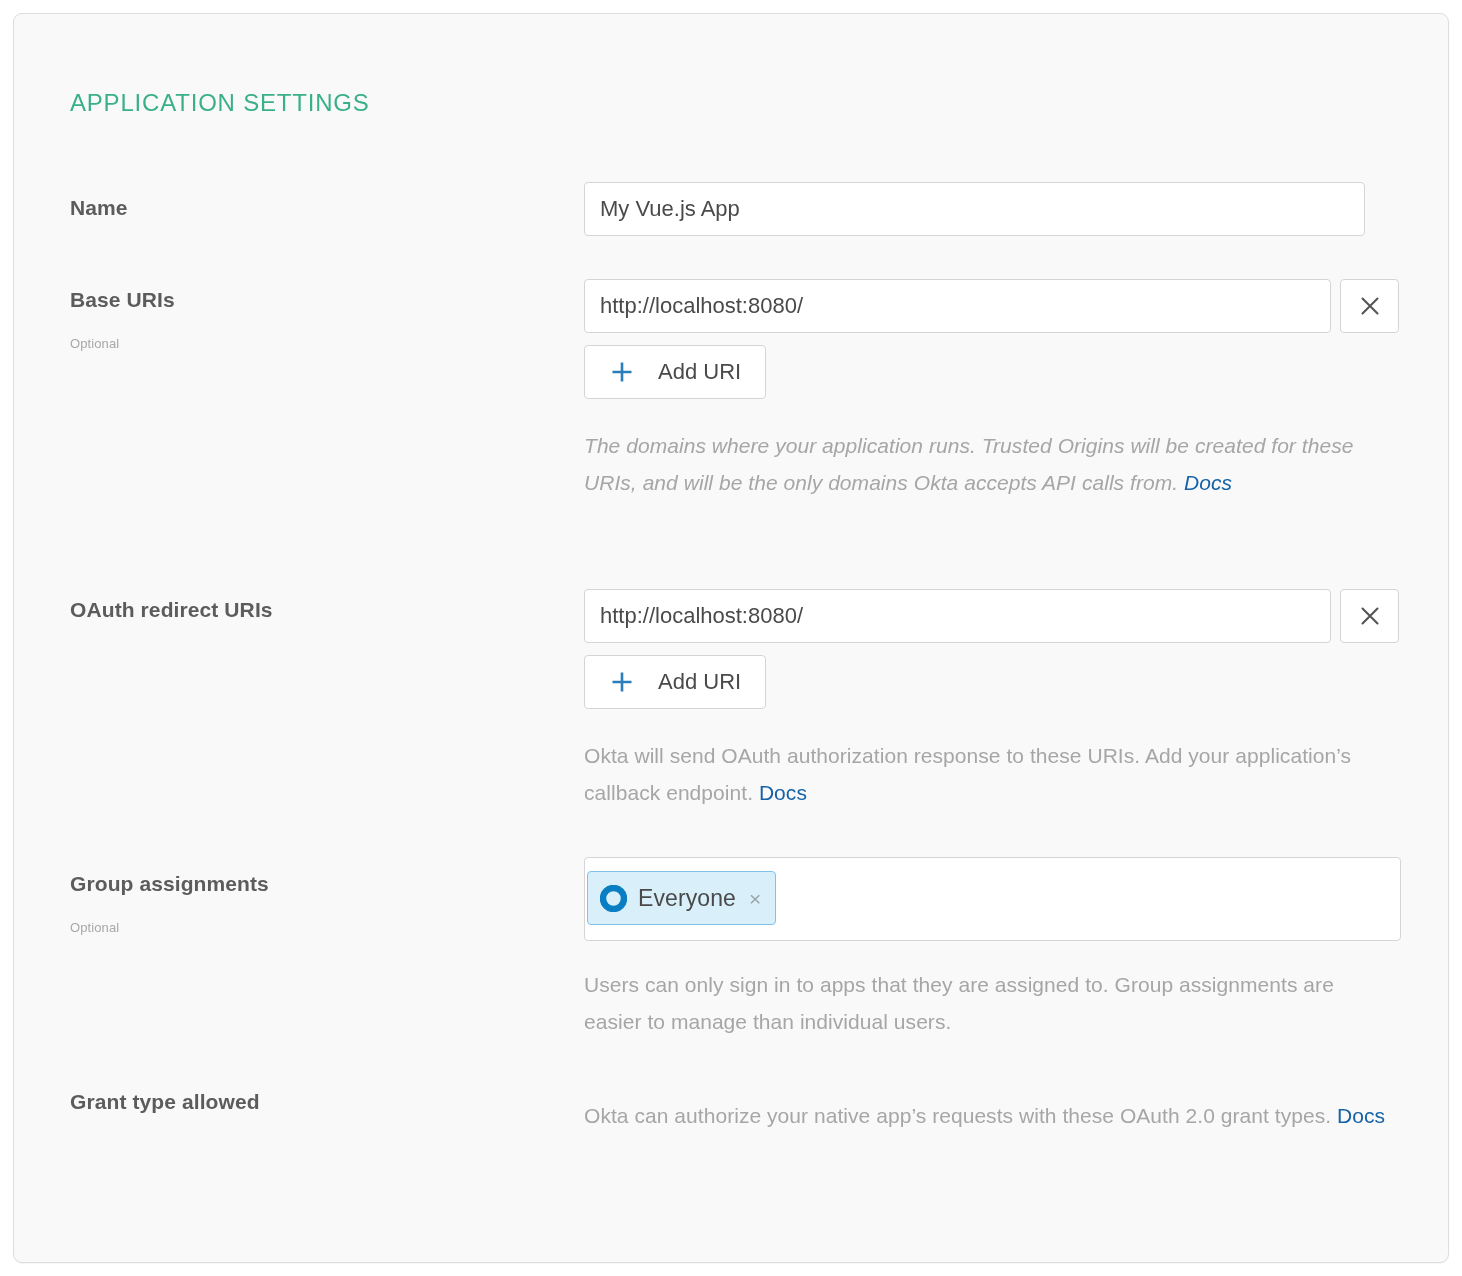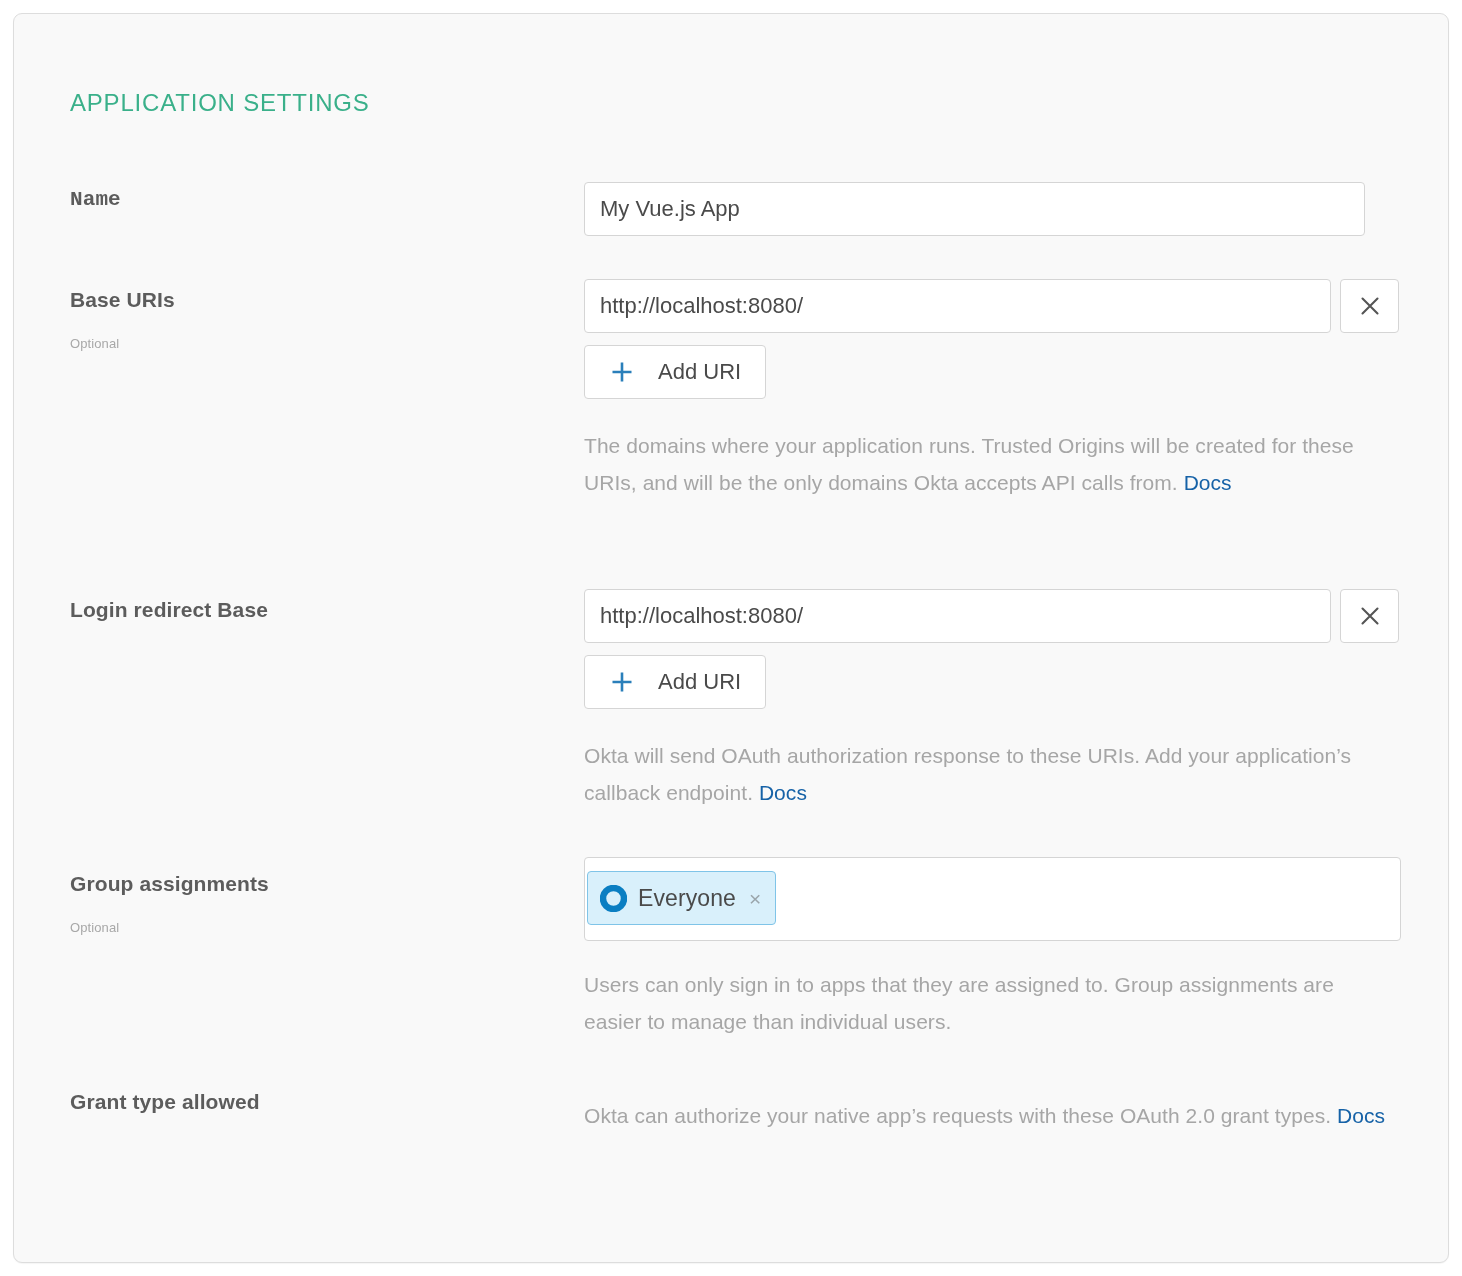--- a/index.html
+++ b/index.html
@@ -206,21 +206,21 @@
 </style>
 </head>
 <body>
 
 <div class="screen">
   <div class="panel">
 
     <div class="section-title">APPLICATION SETTINGS</div>
 
     <div class="row">
-      <div class="label-col" style="top:172px;font-family:Liberation Mono, monospace;">
+      <div class="label-col" style="top:180px;">
         <div class="field-label">Name</div>
       </div>
       <div class="field-col" style="top:168px;">
         <input class="text-input input-wide" type="text" value="My Vue.js App" style="">
       </div>
     </div>
 
     <div class="row">
       <div class="label-col" style="top:272px;">
         <div class="field-label">Base URIs</div>
@@ -241,29 +241,29 @@
 
         <button class="add-btn">
           <span class="plus">
             <svg width="26" height="26" viewBox="0 0 26 26" aria-hidden="true">
               <path d="M13 3.5 L13 22.5 M3.5 13 L22.5 13" stroke="#2a7fba" stroke-width="2.6" stroke-linecap="butt" fill="none"></path>
             </svg>
           </span>
           <span class="btn-text">Add URI</span>
         </button>
 
-        <div class="help" style="margin-top:28px;">
+        <div class="help" style="margin-top:28px;font-style:italic;">
           <span>The domains where your application runs. Trusted Origins will be created for these URIs, and will be the only domains Okta accepts API calls from. </span><a class="docs-link">Docs</a>
         </div>
       </div>
     </div>
 
     <div class="row">
       <div class="label-col" style="top:582px;">
-        <div class="field-label">Login redirect Base</div>
+        <div class="field-label">OAuth redirect URIs</div>
       </div>
 
       <div class="field-col" style="top:575px;">
         <div class="uri-line">
           <input class="text-input input-uri" type="text" value="http://localhost:8080/" style="">
           <button class="remove-btn" title="Remove">
             <span>
               <svg width="24" height="24" viewBox="0 0 24 24" aria-hidden="true">
                 <path d="M4.5 4.5 L19.5 19.5 M19.5 4.5 L4.5 19.5" stroke="#555555" stroke-width="2.1" stroke-linecap="round" fill="none"></path>
               </svg>

